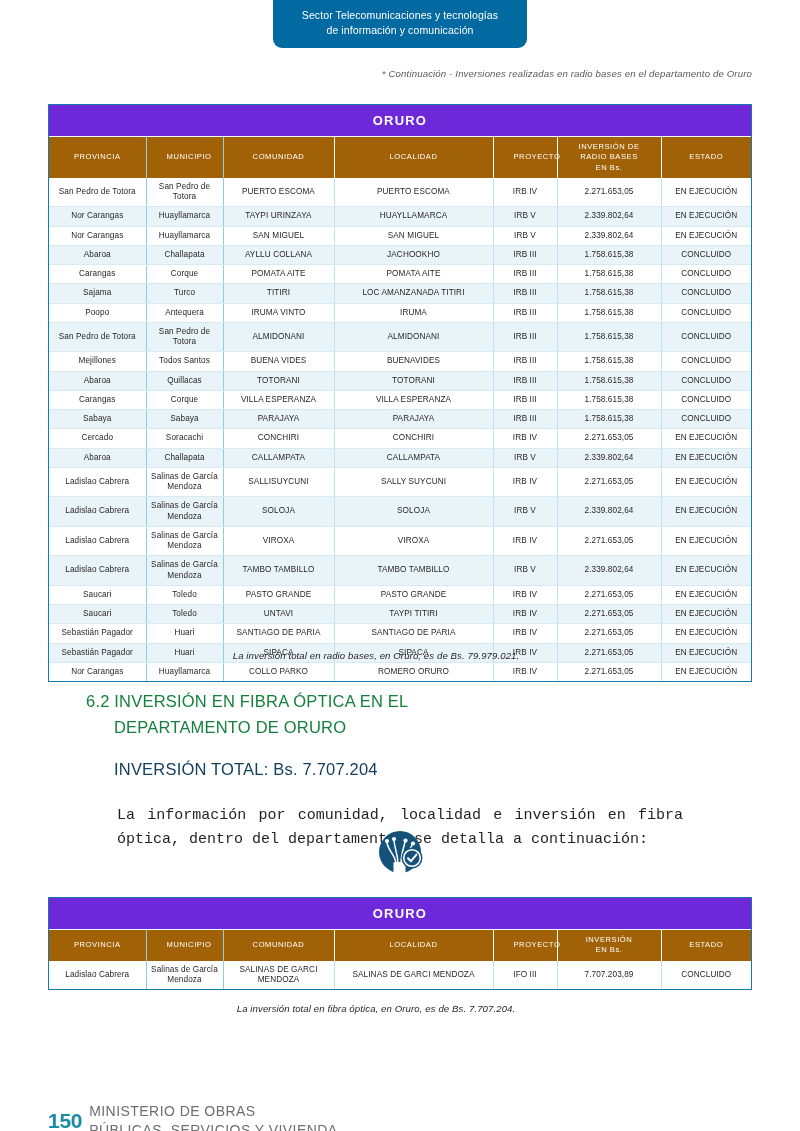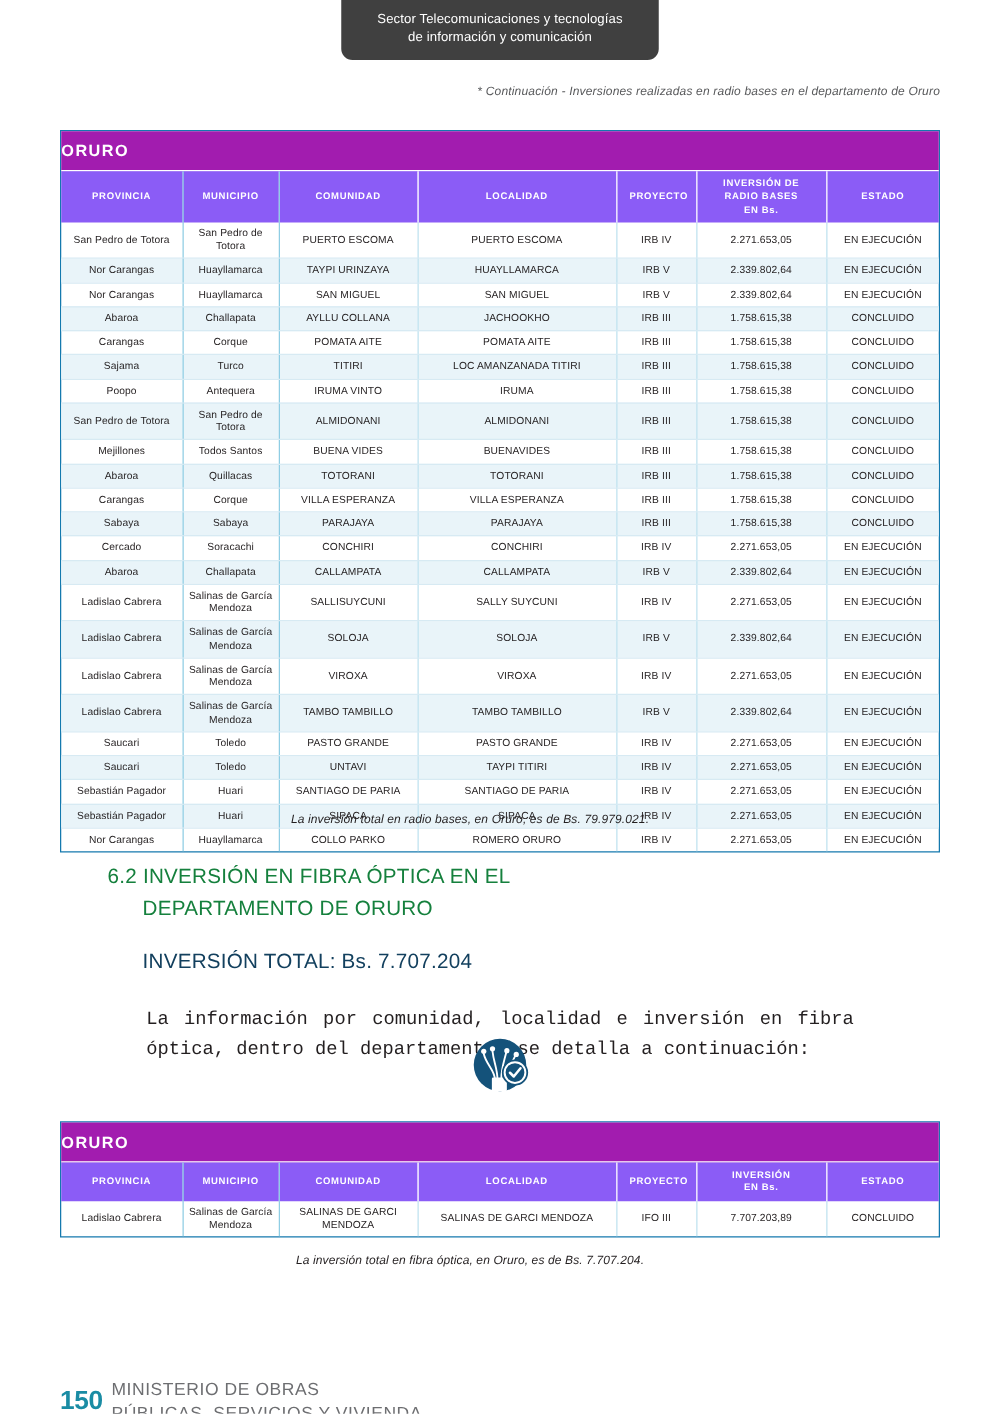--- a/index.html
+++ b/index.html
@@ -19,21 +19,21 @@
   
   .banner-wrap {
     position: absolute;
     top: 0;
     left: 0;
     width: 800px;
     display: flex;
     justify-content: center;
   }
   .banner {
-    background: #404040;
+    background: #0369a1;
     color: #ffffff;
     border-bottom-left-radius: 9px;
     border-bottom-right-radius: 9px;
     padding: 8px 22px 10px 22px;
     text-align: center;
     font-size: 10.5px;
     line-height: 1.45;
     letter-spacing: .1px;
     width: 210px;
   }
@@ -53,41 +53,41 @@
 
   
   .table-block {
     position: absolute;
     left: 48px;
     width: 704px;
     border: 1px solid #1479ae;
     box-sizing: border-box;
   }
   .tbl-title {
-    background: #a21caf;
+    background: #6d28d9;
     color: #ffffff;
-    text-align: left;
+    text-align: center;
     font-weight: bold;
     font-size: 13px;
     letter-spacing: 1.2px;
     padding: 8px 0 8px 0;
     border-bottom: 1px solid #ffffff;
   }
   table.grid {
     width: 100%;
     border-collapse: collapse;
     table-layout: fixed;
   }
   table.grid thead th {
-    background: #8b5cf6;
+    background: #a16207;
     color: #ffffff;
     font-size: 7.6px;
-    font-weight: bold;
+    font-weight: normal;
     letter-spacing: .55px;
-    padding: 5px 10px;
+    padding: 5px 20px;
     line-height: 1.35;
     text-align: center;
     vertical-align: middle;
     border-right: 1px solid #ffffff;
   }
   table.grid thead th:last-child { border-right: none; }
 
   table.grid tbody td {
     font-size: 8.2px;
     text-align: center;

